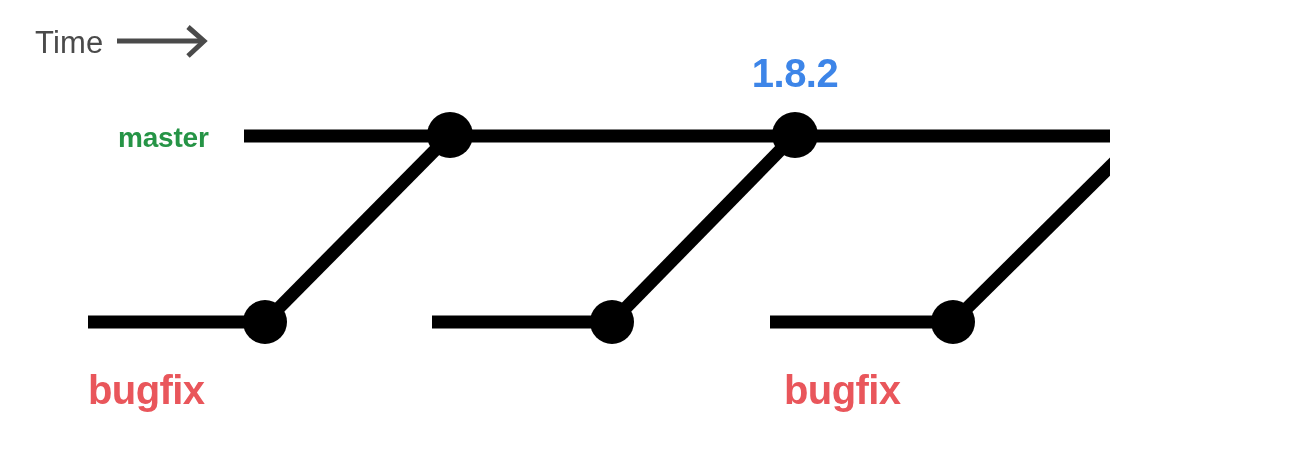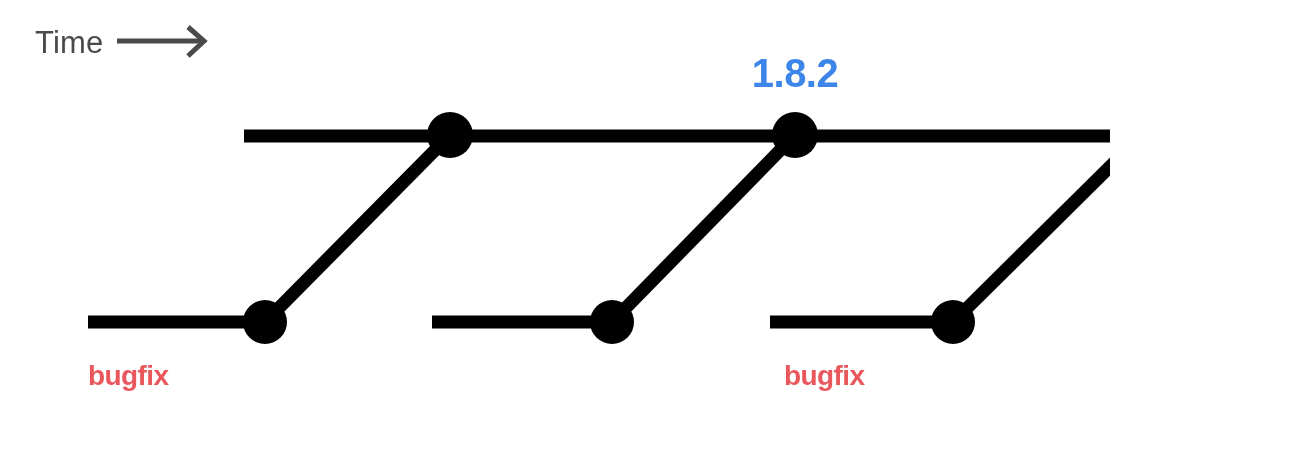--- a/index.html
+++ b/index.html
@@ -48,24 +48,25 @@
   .version-label {
     font-family: "Liberation Sans", sans-serif;
     font-size: 40px;
     font-weight: 700;
     color: #3d85e8;
     letter-spacing: -0.5px;
     text-align: center;
   }
   .branch-label-bottom {
     font-family: "Liberation Sans", sans-serif;
-    font-size: 28px;
+    font-size: 40px;
     font-weight: 700;
     color: #e9565b;
     letter-spacing: -0.6px;
+    margin-top: 8px;
   }
 </style>
 </head>
 <body>
 
 <div id="diagram-root">
 
   <svg id="graph-svg" viewBox="0 0 1310 456" xmlns="http://www.w3.org/2000/svg">
 
     <g>
@@ -87,19 +88,20 @@
     <circle cx="612" cy="322" r="22" fill="#000000"></circle>
     <circle cx="953" cy="322" r="22" fill="#000000"></circle>
 
     <circle cx="450" cy="135" r="23" fill="#000000"></circle>
     <circle cx="795" cy="135" r="23" fill="#000000"></circle>
     <circle cx="1142" cy="135" r="23" fill="#000000"></circle>
   </svg>
 
   <div class="label time-label" style="left:35px; top:27px;">Time</div>
 
+  <div class="label branch-label-master" style="left:118px; top:124px;">master</div>
 
   <div class="label version-label" style="left:735px; top:53px; width:120px;">1.8.2</div>
 
   <div class="label branch-label-bottom" style="left:88px; top:362px;">bugfix</div>
   <div class="label branch-label-bottom" style="left:784px; top:362px;">bugfix</div>
 
 </div>
 
 </body></html>

